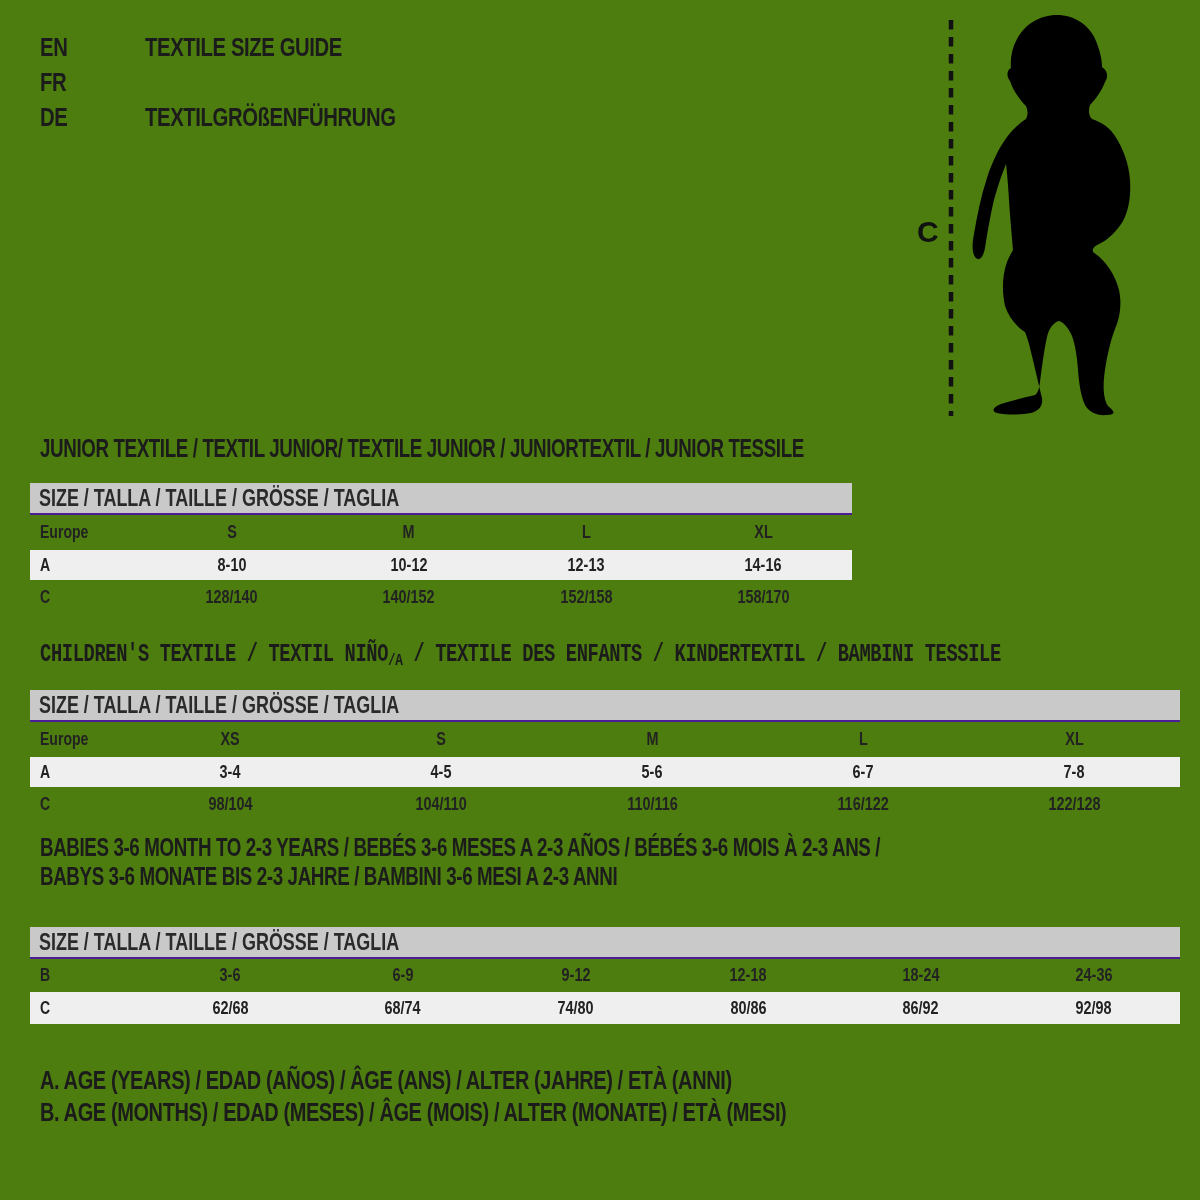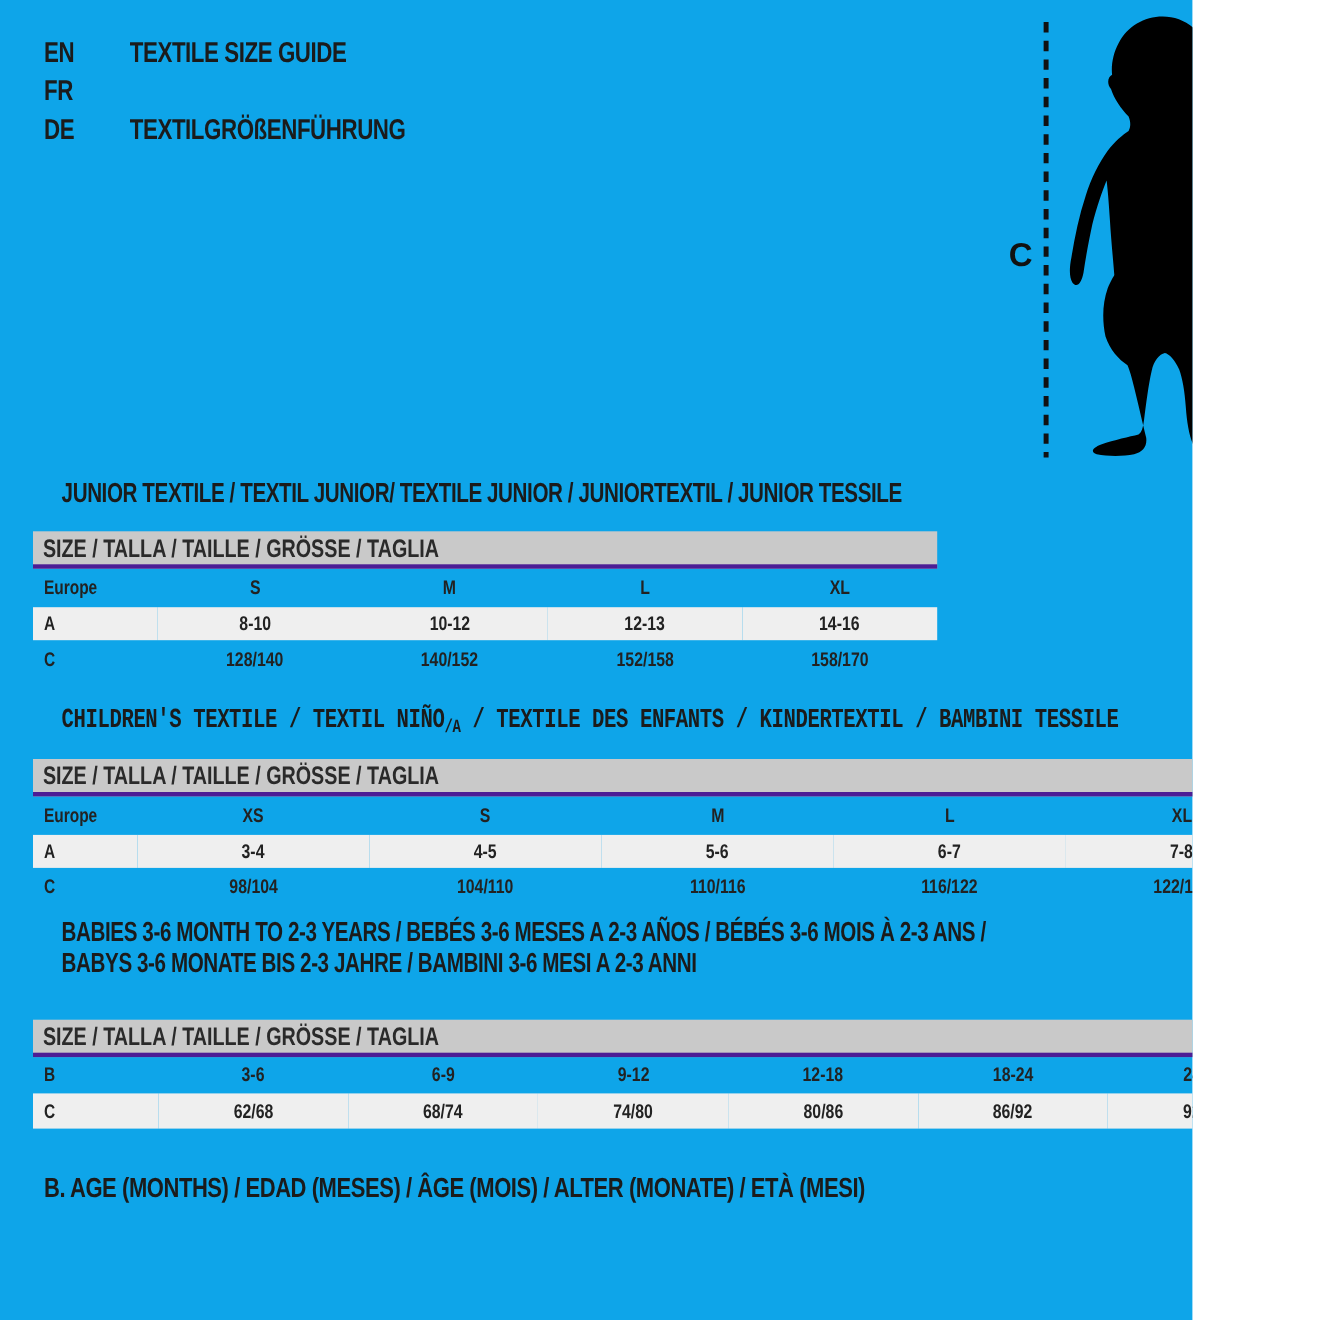--- a/index.html
+++ b/index.html
@@ -1,40 +1,40 @@
 <!DOCTYPE html>
 <html><head>
 <meta charset="utf-8">
 <style>
   html,body{margin:0;padding:0;}
   body{width:1200px;height:1200px;background:#ffffff;font-family:"Liberation Sans",sans-serif;color:#1b1b1b;}
-  .page{position:relative;width:1084px;height:1200px;overflow:hidden;background:#0ea5e9;}
+  .page{position:relative;width:1200px;height:1200px;overflow:hidden;background:#4d7c0f;}
 
   
   .cond{display:inline-block;transform:scaleX(0.78);transform-origin:left center;white-space:nowrap;}
   .cond-c{display:inline-block;transform:scaleX(0.80);transform-origin:center center;white-space:nowrap;}
 
   
   .languages{position:absolute;left:40px;top:30px;}
   .lang-row{display:flex;height:35px;align-items:center;}
   .lang-code{width:78px;font-weight:bold;font-size:26px;letter-spacing:-0.5px;}
-  .lang-label{font-weight:bold;font-size:26px;letter-spacing:-0.5px;}
+  .lang-label{font-weight:bold;font-size:26px;letter-spacing:-0.5px;margin-left:27px;}
 
   
   .figure{position:absolute;left:905px;top:10px;width:250px;height:410px;}
   .figure svg{display:block;}
   .measure-label{font:bold 30px "Liberation Sans",sans-serif;}
 
   
-  .sec-heading{position:absolute;left:56px;font-weight:bold;font-size:25px;letter-spacing:-0.5px;white-space:nowrap;text-align:center;}
+  .sec-heading{position:absolute;left:40px;font-weight:bold;font-size:25px;letter-spacing:-0.5px;white-space:nowrap;text-align:center;}
   .sub-a{font-size:17px;vertical-align:-4px;}
 
   
   .size-table{position:absolute;left:30px;}
-  .size-bar{background:#c9c9c9;border-bottom:4px solid #4c1d95;height:30px;line-height:30px;padding-left:9px;font-weight:bold;font-size:23px;color:#2a2a2a;}
+  .size-bar{background:#c9c9c9;border-bottom:2px solid #4c1d95;height:30px;line-height:30px;padding-left:9px;font-weight:bold;font-size:23px;color:#2a2a2a;}
   table{border-collapse:collapse;table-layout:fixed;width:100%;}
   td{font-weight:bold;font-size:18px;color:#222;text-align:center;vertical-align:middle;padding:0;}
   td.lbl{text-align:left;padding-left:10px;}
   tr.r1{height:35px;}
   tr.r2{height:30px;background:#efefef;}
   tr.r3{height:34px;}
   .junior-table{width:822px;top:483px;}
   .children-table{width:1150px;top:690px;}
   .babies-table{width:1150px;top:927px;}
   .babies-table tr.rb{height:33px;}
@@ -237,16 +237,17 @@
         <td><span class="cond-c">74/80</span></td>
         <td><span class="cond-c">80/86</span></td>
         <td><span class="cond-c">86/92</span></td>
         <td><span class="cond-c">92/98</span></td>
       </tr>
     </tbody>
       </table>
   </div>
 
   <div class="legend">
+    <div class="legend-line"><span class="cond" style="transform:scaleX(0.8);">A. AGE (YEARS) / EDAD (AÑOS) / ÂGE (ANS) / ALTER (JAHRE) / ETÀ (ANNI)</span></div>
     <div class="legend-line"><span class="cond" style="transform:scaleX(0.8);">B. AGE (MONTHS) / EDAD (MESES) / ÂGE (MOIS) / ALTER (MONATE) / ETÀ (MESI)</span></div>
   </div>
 
 </div>
 
 </body></html>

